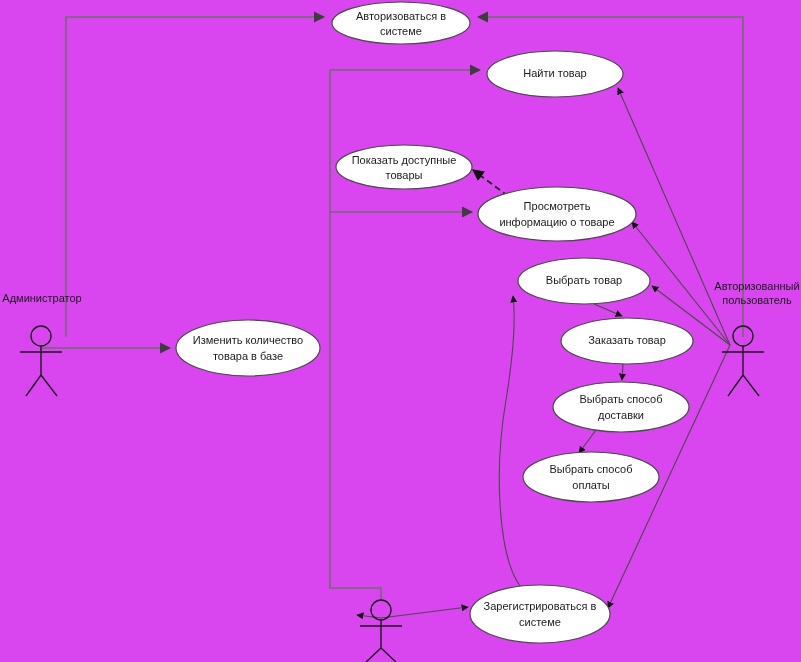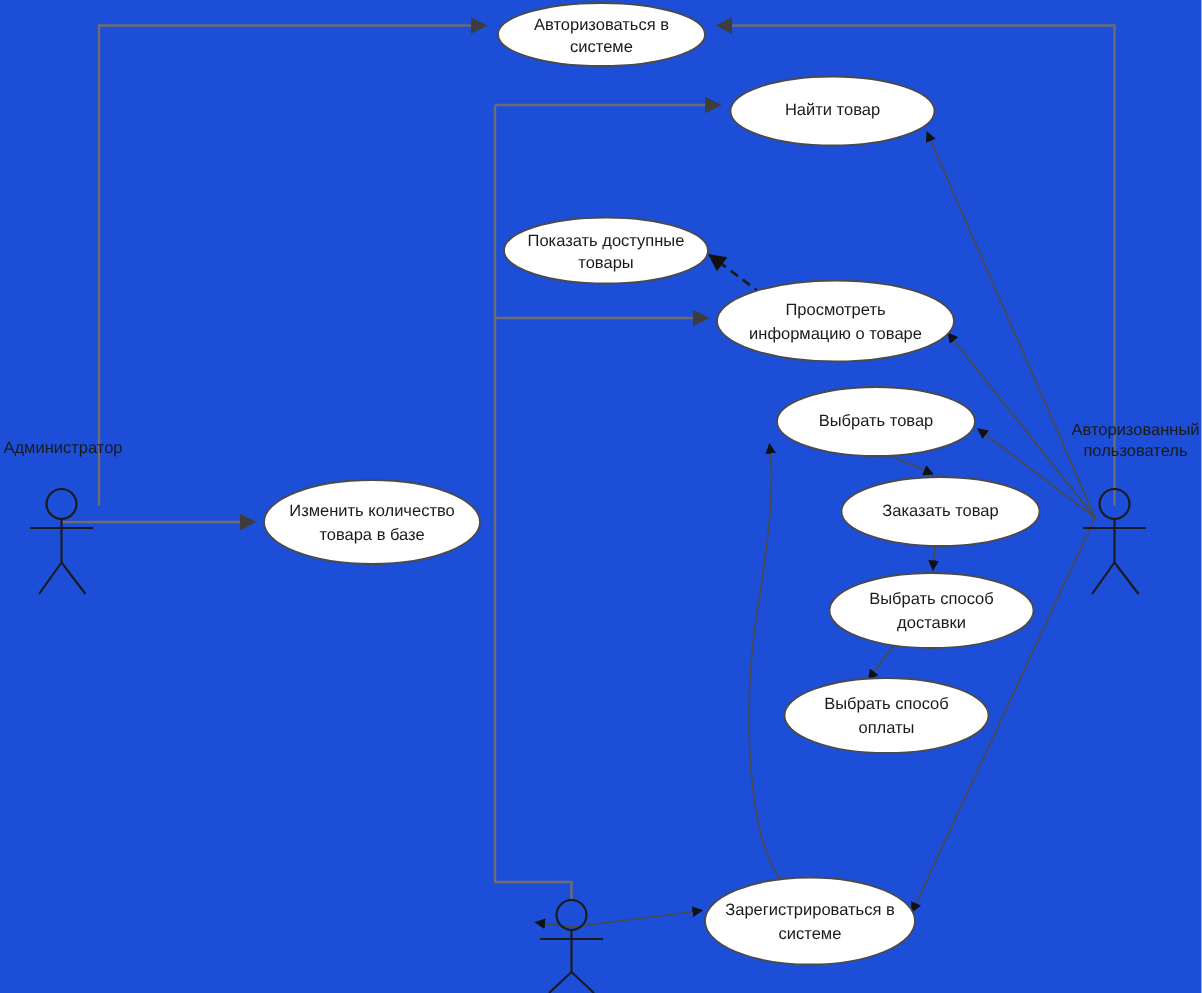--- a/index.html
+++ b/index.html
@@ -7,21 +7,21 @@
     padding: 0;
     background: #ffffff;
   }
   body {
     font-family: "Liberation Sans", sans-serif;
   }
   #canvas {
     position: relative;
     width: 801px;
     height: 662px;
-    background: #1d4ed8;
+    background: #d946ef;
     overflow: hidden;
   }
   #diagram-svg {
     position: absolute;
     top: 0;
     left: 0;
     width: 801px;
     height: 662px;
   }
   .uc-ellipse {

